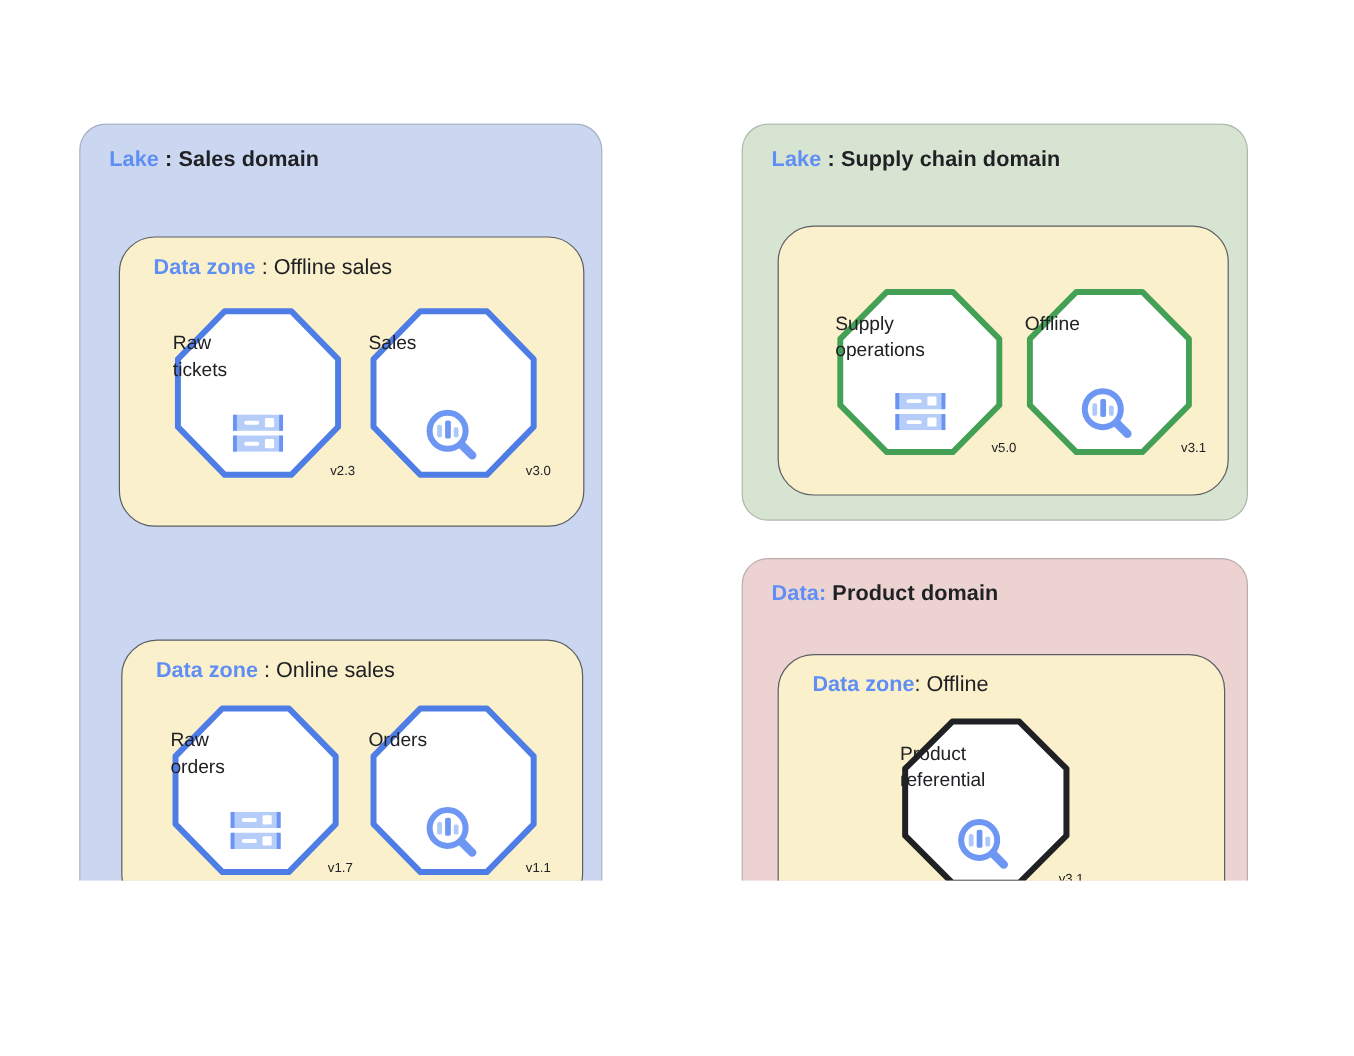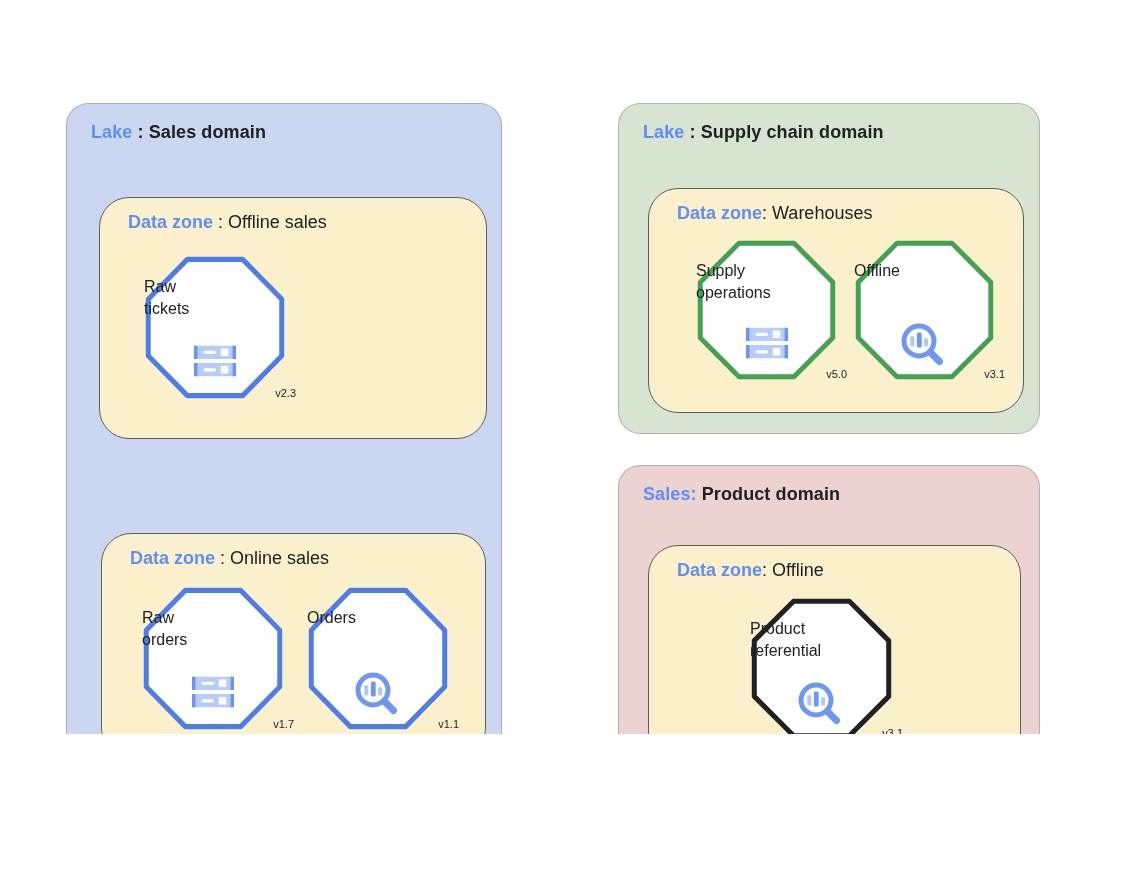--- a/index.html
+++ b/index.html
@@ -78,20 +78,34 @@
               <rect x="0" y="0" width="42" height="13.5" rx="1.2" fill="#b7cdf9"></rect>
               <rect x="0" y="0" width="3.4" height="13.5" fill="#6a93f3"></rect>
               <rect x="38.6" y="0" width="3.4" height="13.5" fill="#6a93f3"></rect>
               <rect x="9.5" y="5.2" width="12.5" height="3.2" rx="1.6" fill="#ffffff"></rect>
               <rect x="26.8" y="2.9" width="7.6" height="7.6" rx="1" fill="#ffffff"></rect>
             </g>
         </svg>
         <div class="node-version">v2.3</div>
       </div>
 
+      <div class="node oct-blue" style="left:207px;top:57px;">
+        <svg class="oct-shape" viewBox="0 0 100 100" preserveAspectRatio="none">
+            <polygon points="30.5,3 69.5,3 97,30.5 97,69.5 69.5,97 30.5,97 3,69.5 3,30.5"></polygon>
+          </svg>
+        <div class="node-label">Sales</div>
+        <svg class="node-icon icon-search" width="45" height="45" viewBox="0 0 45 45">
+          <line x1="31" y1="31" x2="40" y2="40" stroke="#6e96f3" stroke-width="7" stroke-linecap="round"></line>
+          <circle cx="19.5" cy="19.5" r="15" fill="#ffffff" stroke="#6e96f3" stroke-width="5"></circle>
+          <rect x="10.8" y="14.5" width="4" height="10.5" rx="1.6" fill="#adc9fa"></rect>
+            <rect x="17.4" y="11" width="4.8" height="15" rx="1.6" fill="#6e96f3"></rect>
+            <rect x="24.6" y="16.5" width="4" height="8.5" rx="1.6" fill="#adc9fa"></rect>
+        </svg>
+        <div class="node-version">v3.0</div>
+      </div>
     </div>
 
     <div class="zone zone-online">
       <h3 class="zone-header"><span class="accent">Data zone</span><span class="sep"> : </span><span>Online sales</span></h3>
 
       <div class="node oct-blue" style="left:40px;top:52px;">
         <svg class="oct-shape" viewBox="0 0 100 100" preserveAspectRatio="none">
             <polygon points="30.5,3 69.5,3 97,30.5 97,69.5 69.5,97 30.5,97 3,69.5 3,30.5"></polygon>
           </svg>
         <div class="node-label">Raw
@@ -129,21 +143,20 @@
         </svg>
         <div class="node-version">v1.1</div>
       </div>
     </div>
   </section>
 
   <section class="lake lake-supply">
     <h2 class="lake-header"><span class="accent">Lake</span><span class="sep"> : </span><span>Supply chain domain</span></h2>
 
     <div class="zone zone-warehouses">
-      <h3 class="zone-header"><span class="accent">Data zone</span><span class="sep">: </span><span>Warehouses</span></h3>
 
       <div class="node oct-green" style="left:47px;top:50px;width:141px;height:142px;">
         <svg class="oct-shape" viewBox="0 0 100 100" preserveAspectRatio="none">
             <polygon points="30.5,3 69.5,3 97,30.5 97,69.5 69.5,97 30.5,97 3,69.5 3,30.5"></polygon>
           </svg>
         <div class="node-label">Supply
 operations</div>
         <svg class="node-icon" width="42" height="31" viewBox="0 0 42 31">
           <g>
               <rect x="0" y="0" width="42" height="13.5" rx="1.2" fill="#b7cdf9"></rect>
@@ -174,21 +187,21 @@
           <rect x="10.8" y="14.5" width="4" height="10.5" rx="1.6" fill="#adc9fa"></rect>
             <rect x="17.4" y="11" width="4.8" height="15" rx="1.6" fill="#6e96f3"></rect>
             <rect x="24.6" y="16.5" width="4" height="8.5" rx="1.6" fill="#adc9fa"></rect>
         </svg>
         <div class="node-version">v3.1</div>
       </div>
     </div>
   </section>
 
   <section class="lake lake-product">
-    <h2 class="lake-header"><span class="accent">Sales:</span><span class="sep"> </span><span>Product domain</span></h2>
+    <h2 class="lake-header"><span class="accent">Data:</span><span class="sep"> </span><span>Product domain</span></h2>
 
     <div class="zone zone-products">
       <h3 class="zone-header"><span class="accent">Data zone</span><span class="sep">: </span><span>Offline</span></h3>
 
       <div class="node oct-black" style="left:101px;top:51px;width:143px;height:143px;">
         <svg class="oct-shape" viewBox="0 0 100 100" preserveAspectRatio="none">
             <polygon points="30.5,3 69.5,3 97,30.5 97,69.5 69.5,97 30.5,97 3,69.5 3,30.5"></polygon>
           </svg>
         <div class="node-label">Product
 referential</div>

